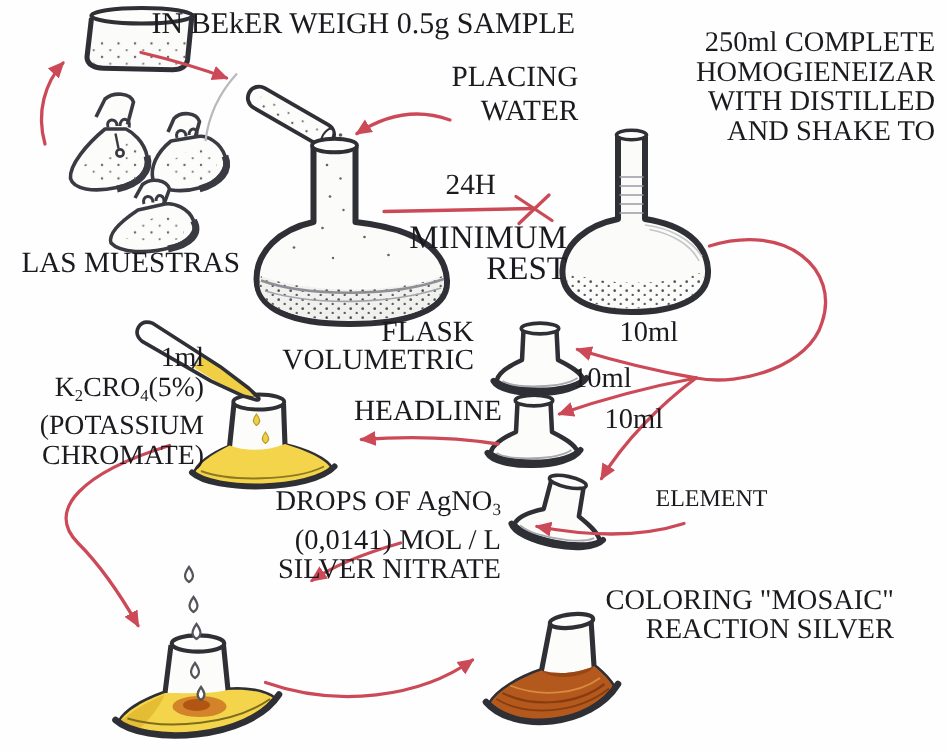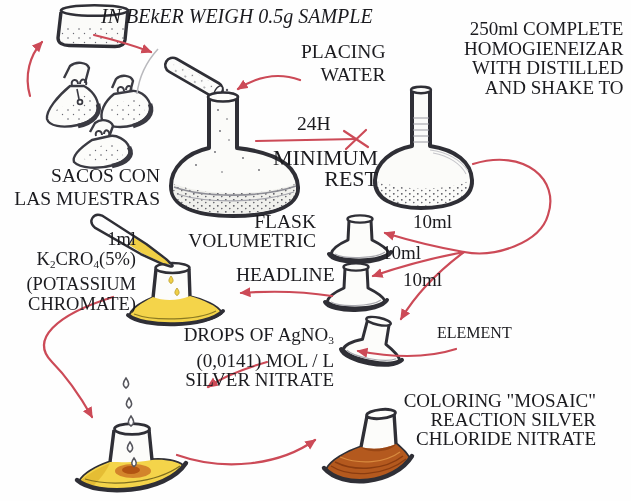--- a/index.html
+++ b/index.html
@@ -6,21 +6,21 @@
   .canvas{
     position:relative;width:631px;height:501px;background:#fefefe;
     font-family:"Liberation Serif", serif;color:#1b1b1f;overflow:hidden;
   }
   .canvas svg{position:absolute;left:0;top:0;}
   .lbl{position:absolute;white-space:nowrap;line-height:1.08;}
   .blk{position:absolute;}
   .blk div{white-space:nowrap;text-align:right;}
   .c{text-align:center;}
   .f19{font-size:19px;}
-  .f20{font-size:20px;font-style:italic;}
+  .f20{font-size:20px;}
   .sb{font-size:0.6em;vertical-align:-0.3em;}
 </style>
 </head>
 <body>
 
 <div class="canvas">
 
 <svg width="631" height="501" viewBox="0 0 631 501">
   <defs>
     <marker id="ah" markerUnits="userSpaceOnUse" markerWidth="14" markerHeight="12" refX="9.5" refY="5" orient="auto">
@@ -181,21 +181,20 @@
     <path d="M113,297 C55,315 30,340 52,362 C65,375 80,396 92,417" marker-end="url(#ah)"></path>
     <path d="M267,362 C246,368 224,376 208,387" marker-end="url(#ah)"></path>
     <path d="M177,455 C225,472 280,465 315,440" marker-end="url(#ah)"></path>
     <path d="M456,349 C425,359 390,357 358,351" marker-end="url(#ah)"></path>
   </g>
 </svg>
 
 <div class="lbl f20" style="left:101px;top:6px;">IN BEkER WEIGH 0.5g SAMPLE</div>
 
 <div class="blk c" style="left:8px;top:164px;width:152px;font-size:19.5px;line-height:23px;">
-  <div>SACOS CON</div>
   <div>LAS MUESTRAS</div>
 </div>
 
 <div class="blk" style="left:301px;top:40px;font-size:19.5px;line-height:23px;">
   <div>PLACING</div>
   <div>WATER</div>
 </div>
 
 <div class="lbl" style="left:297px;top:113px;font-size:19.5px;">24H</div>
 <div class="blk c" style="left:266px;top:147px;width:112px;font-size:22px;line-height:21px;">
@@ -232,16 +231,15 @@
   <div><span>DROPS OF AgNO</span><span class="sb">3</span></div>
   <div>(0,0141) MOL / L</div>
   <div>SILVER NITRATE</div>
 </div>
 
 <div class="lbl" style="left:437px;top:324px;font-size:16px;">ELEMENT</div>
 
 <div class="blk c" style="left:398px;top:391px;width:198px;font-size:19px;line-height:19px;">
   <div>COLORING "MOSAIC"</div>
   <div>REACTION SILVER</div>
-  <div>CHLORIDE NITRATE</div>
 </div>
 
 </div>
 
 </body></html>

